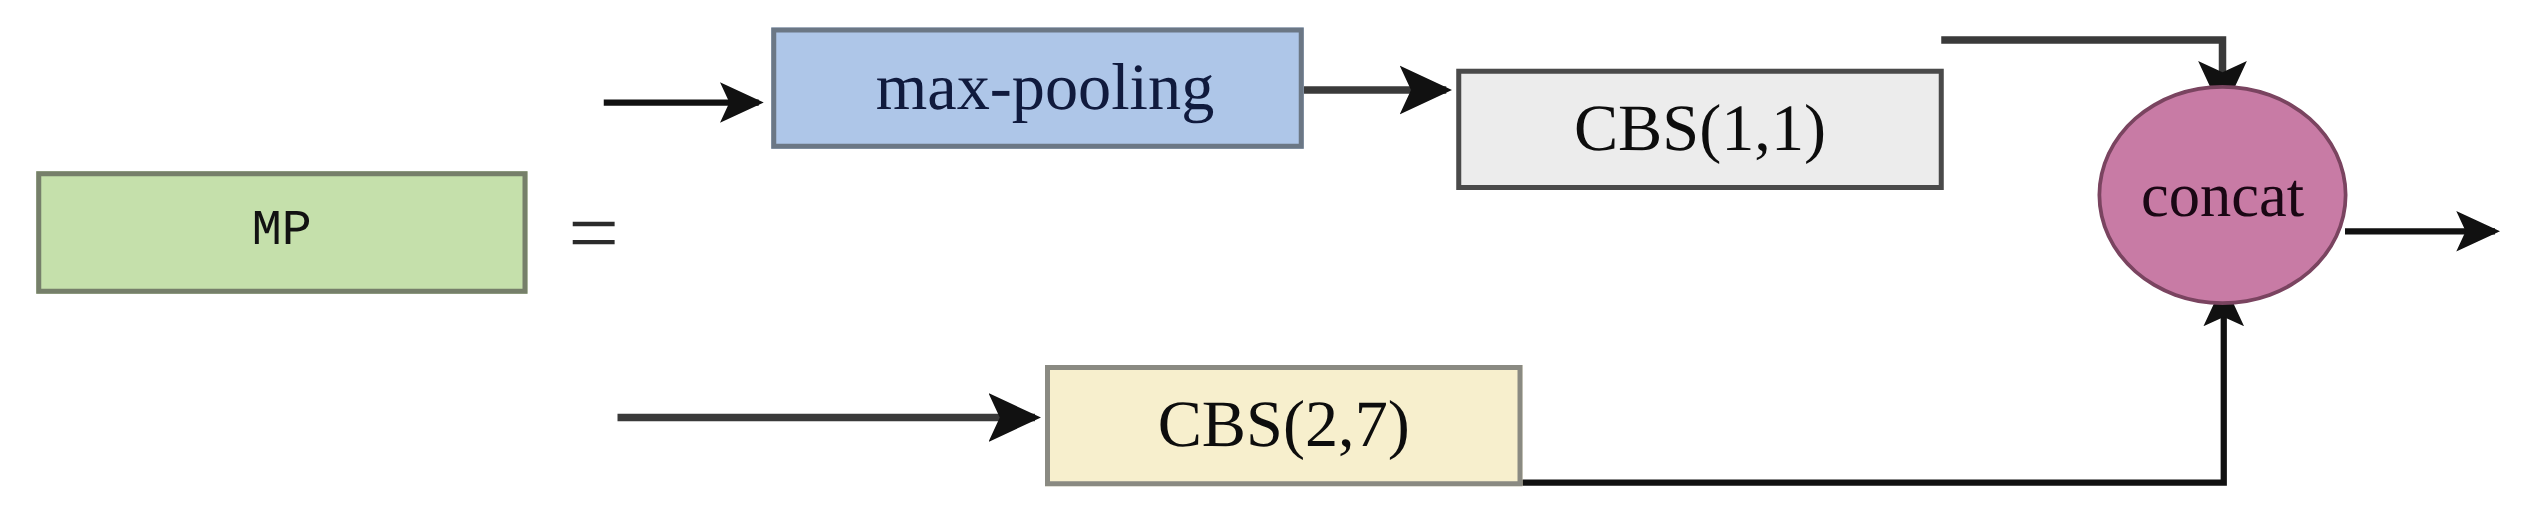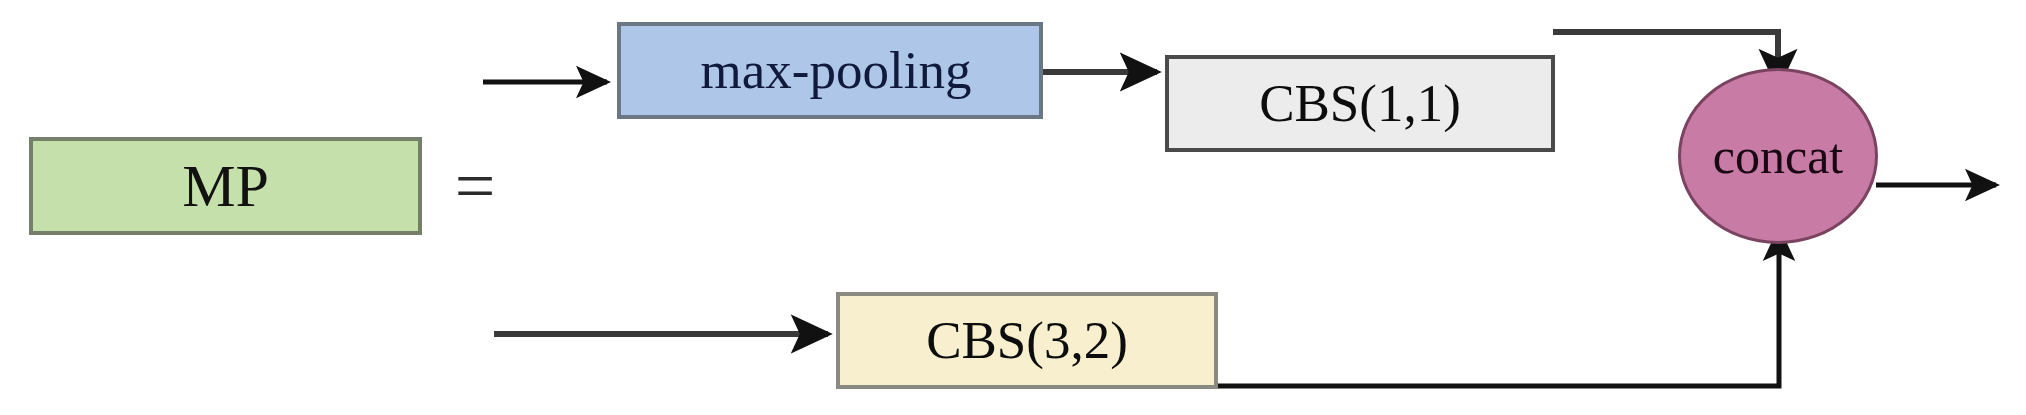--- a/index.html
+++ b/index.html
@@ -28,22 +28,23 @@
     white-space: nowrap;
   }
   
   #node-mp {
     left: 29px;
     top: 137px;
     width: 393px;
     height: 98px;
     background: #c5e0ab;
     border: 4px solid #767f6a;
-    font-size: 60px;
+    font-size: 40px;
     color: #121212;
+    font-family: Liberation Mono, monospace;
   }
   
   #equals-sign {
     position: absolute;
     left: 440px;
     top: 140px;
     width: 70px;
     height: 92px;
     display: flex;
     align-items: center;
@@ -149,20 +150,20 @@
   </svg>
 
   <div class="node" id="node-mp">MP</div>
 
   <div id="equals-sign">=</div>
 
   <div class="node" id="node-maxpooling">max-pooling</div>
 
   <div class="node" id="node-cbs11">CBS(1,1)</div>
 
-  <div class="node" id="node-cbs32">CBS(3,2)</div>
+  <div class="node" id="node-cbs32">CBS(2,7)</div>
 
   <div class="node" id="node-concat">
     <span class="concat-line">con</span>
     <span class="concat-line">cat</span>
   </div>
 
 </div>
 
 </body></html>

